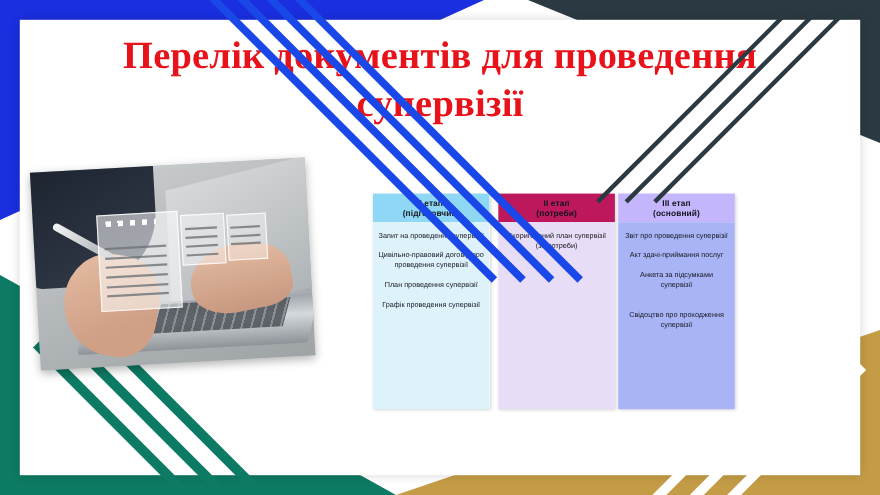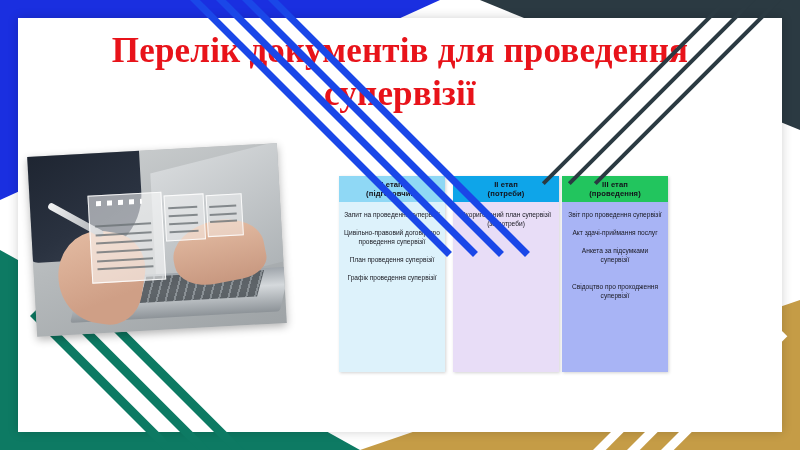--- a/index.html
+++ b/index.html
@@ -214,33 +214,33 @@
       </div>
       <div class="col-body" style="background: rgb(221, 242, 251);">
         <div class="col-item">Запит на проведення супервізії</div>
         <div class="col-item">Цивільно-правовий договір про проведення супервізії</div>
         <div class="col-item">План проведення супервізії</div>
         <div class="col-item">Графік проведення супервізії</div>
       </div>
     </div>
 
     <div class="col col-1">
-      <div class="col-head" style="background: #0ea5e9;">
+      <div class="col-head" style="background: #be185d;">
         <span>II етап</span>
         <span>(потреби)</span>
       </div>
       <div class="col-body" style="background: rgb(232, 221, 247);">
         <div class="col-item">Скоригований план супервізії (за потреби)</div>
       </div>
     </div>
 
     <div class="col col-2">
-      <div class="col-head" style="background: #22c55e;">
+      <div class="col-head" style="background: #c4b5fd;">
         <span>III етап</span>
-        <span>(проведення)</span>
+        <span>(основний)</span>
       </div>
       <div class="col-body" style="background: rgb(168, 180, 245);">
         <div class="col-item">Звіт про проведення супервізії</div>
         <div class="col-item">Акт здачі-приймання послуг</div>
         <div class="col-item">Анкета за підсумками супервізії</div>
         <div class="col-item" style="margin-top:9px">Свідоцтво про проходження супервізії</div>
       </div>
     </div>
 
   </div>

